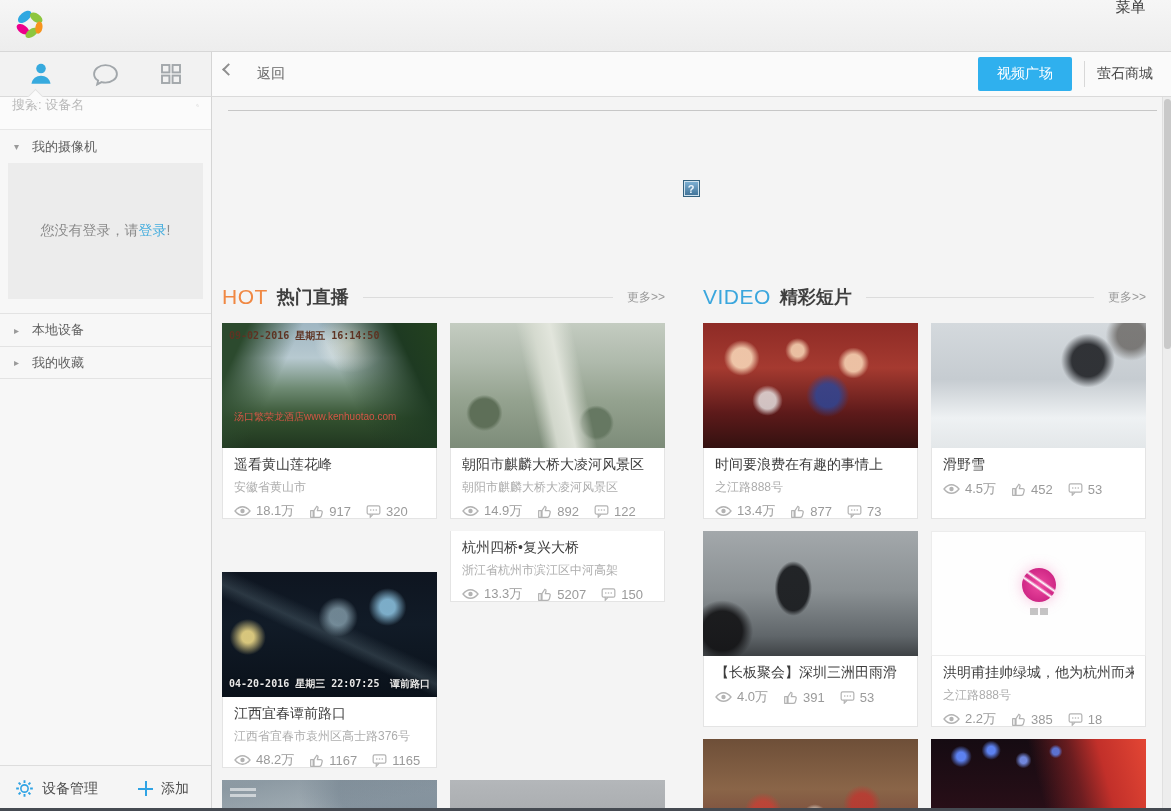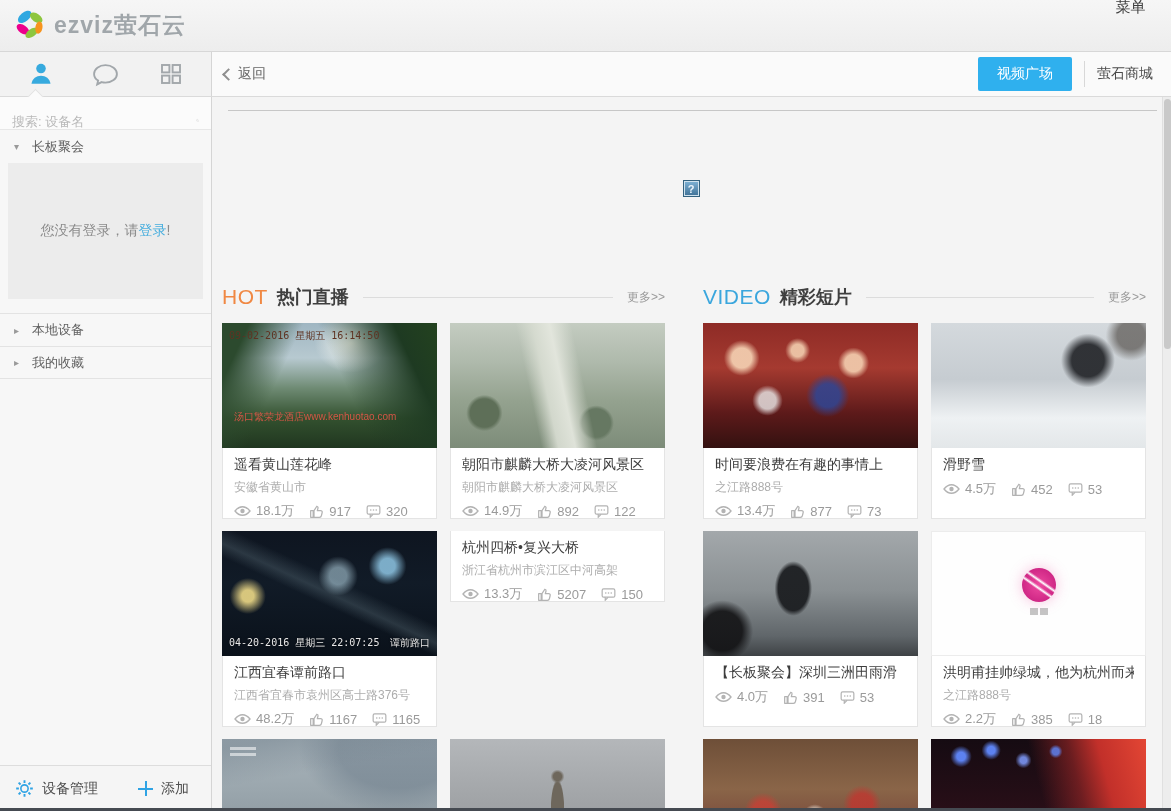--- a/index.html
+++ b/index.html
@@ -18,36 +18,36 @@
   .winbtn { display:flex; align-items:center; justify-content:center; width:22px; height:22px; cursor:pointer; }
   .min-glyph { width:13px; height:2px; background:#5c5c5c; }
   .max-glyph { width:12px; height:10px; border:2px solid #5c5c5c; }
 
   
   .subheader { height:45px; display:flex; border-bottom:1px solid #dadada; background:#f7f7f7; }
   .tabstrip { width:212px; display:flex; align-items:center; justify-content:space-around;
     border-right:1px solid #d5d5d5; background:#f2f2f2; padding:0 8px; }
   .tab { width:50px; height:100%; display:flex; align-items:center; justify-content:center; cursor:pointer; }
   .main-subheader { flex:1; display:flex; align-items:center; padding:0 14px 0 12px; background:#fafafa; }
-  .back { display:flex; align-items:center; gap:5px; cursor:pointer; }
+  .back { display:flex; align-items:flex-start; gap:24px; cursor:pointer; }
   .chev-left { width:9px; height:9px; border-left:2px solid #8e8e8e; border-bottom:2px solid #8e8e8e;
     transform:rotate(45deg); }
   .back-label { font-size:14px; color:#666; }
   .subheader-right { margin-left:auto; display:flex; align-items:center; }
   .plaza-btn { background:#2fb0ee; color:#fff; font-size:14px; padding:8px 19px; border:none;
     border-radius:2px; cursor:pointer; }
   .vdivider { width:1px; height:26px; background:#d8d8d8; margin:0 12px; }
   .mall-link { font-size:14px; color:#4a4a4a; cursor:pointer; padding-right:4px; }
 
   
   .bodyrow { display:flex; height:714px; }
 
   
   .sidebar { width:212px; background:#f7f7f7; border-right:1px solid #d5d5d5; display:flex; flex-direction:column; }
-  .search-row { position:relative; height:33px; display:flex; align-items:flex-end; padding:0 12px;
+  .search-row { position:relative; height:33px; display:flex; align-items:flex-start; padding:0 12px;
     background:#fbfbfb; border-bottom:1px solid #e7e7e7;gap:8px; }
   .tab-caret { position:absolute; left:30px; top:-6px; width:11px; height:11px; background:#fbfbfb;
     transform:rotate(45deg); border-left:1px solid #e2e2e2; border-top:1px solid #e2e2e2; }
   .search-input { flex:1; border:none; outline:none; background:transparent; font-size:13px; color:#444;
     font-family:inherit; }
   .search-input::placeholder { color:#b9b9b9; }
   .tree-row { height:33px; display:flex; align-items:center; gap:8px; padding:0 14px; font-size:13px;
     color:#5f5f5f; cursor:pointer; }
   .tree-arrow { font-size:10px; color:#9a9a9a; width:10px; }
   .login-panel { margin:0 8px 14px 8px; height:136px; background:#ececec; display:flex;
@@ -86,21 +86,21 @@
   .thumb { position:relative; width:215px; height:125px; overflow:hidden; background:#888; }
   .info { width:215px; height:71px; background:#fff; border:1px solid #e4e4e4; border-top:none;
     padding:8px 11px 0 11px; }
   .card-title { font-size:14px; color:#3d3d3d; white-space:nowrap; overflow:hidden; }
   .card-loc { font-size:12px; color:#adadad; margin-top:5px; white-space:nowrap; overflow:hidden; }
   .card-loc:empty { display:none; }
   .stats { display:flex; align-items:center; gap:15px; margin-top:6px; font-size:13px; color:#9a9a9a; }
   .stat { display:flex; align-items:center; gap:5px; }
 
   .osd { position:absolute; font-family:"DejaVu Sans Mono","Liberation Mono",monospace;
-    font-size:10px; font-weight:normal; color:#e9e9e9; text-shadow:0 0 2px rgba(0,0,0,.75); white-space:nowrap; }
+    font-size:10px; font-weight:bold; color:#e9e9e9; text-shadow:0 0 2px rgba(0,0,0,.75); white-space:nowrap; }
   .osd.dark { color:#5e3322; text-shadow:none; }
   .osd.tl { top:6px; left:7px; }
   .osd.bl { bottom:6px; left:7px; }
   .osd.br { bottom:6px; right:7px; }
   .wm { position:absolute; bottom:24px; left:12px; font-size:10px; color:rgba(228,86,72,.9); white-space:nowrap; }
 
   
   .t-h1 { background:
     linear-gradient(115deg,#2c4a2e 0%,#2c4a2e 10%,rgba(44,74,46,0) 30%),
     linear-gradient(245deg,#23421f 0%,#1e3a22 16%,rgba(30,58,34,0) 44%),
@@ -109,21 +109,21 @@
   .t-h2 { background:
     linear-gradient(78deg,rgba(0,0,0,0) 38%,rgba(214,219,208,.95) 45%,rgba(228,231,222,.95) 52%,rgba(0,0,0,0) 61%),
     radial-gradient(circle at 16% 72%,#5e6f58 0 7%,rgba(94,111,88,0) 9%),
     radial-gradient(circle at 68% 80%,#667862 0 8%,rgba(102,120,98,0) 10%),
     linear-gradient(180deg,#c4ccc1 0%,#aeb9ab 32%,#94a28f 62%,#7d8c79 100%); }
   .t-h3 { background:
     radial-gradient(circle at 12% 52%,rgba(250,228,140,.85) 0 3%,rgba(250,228,140,0) 9%),
     radial-gradient(circle at 77% 28%,rgba(160,222,255,.75) 0 4%,rgba(160,222,255,0) 10%),
     radial-gradient(circle at 54% 36%,rgba(205,240,255,.5) 0 6%,rgba(205,240,255,0) 14%),
     linear-gradient(25deg,rgba(0,0,0,0) 44%,rgba(96,116,126,.35) 50%,rgba(0,0,0,0) 58%),
-    linear-gradient(180deg,#0e1520 0%,#111b27 42%,#0a111a 100%); }
+    linear-gradient(180deg,#0e1520 0%,#111b27 42%,#0a111a 100%); margin-top: 41px; }
   .t-h4 { background:
     radial-gradient(ellipse 62px 44px at 20% 52%,rgba(0,0,0,0) 58%,rgba(125,222,238,.4) 62%,rgba(0,0,0,0) 67%),
     radial-gradient(ellipse 66px 46px at 86% 46%,rgba(0,0,0,0) 58%,rgba(125,222,238,.45) 62%,rgba(0,0,0,0) 67%),
     linear-gradient(180deg,rgba(0,0,0,0) 54%,rgba(140,232,242,.55) 56%,rgba(70,130,140,.45) 60%,rgba(0,0,0,0) 64%),
     linear-gradient(180deg,#04070b 0%,#070c12 52%,#17363e 72%,#1d4a50 86%,#163a40 100%); }
   .t-v1 { background:
     radial-gradient(circle at 18% 28%,rgba(242,204,174,.95) 0 5%,rgba(242,204,174,0) 9%),
     radial-gradient(circle at 44% 22%,rgba(238,198,168,.95) 0 4%,rgba(238,198,168,0) 8%),
     radial-gradient(circle at 70% 32%,rgba(240,200,170,.95) 0 5%,rgba(240,200,170,0) 9%),
     radial-gradient(circle at 58% 58%,rgba(46,70,150,.85) 0 8%,rgba(46,70,150,0) 15%),
@@ -183,21 +183,20 @@
   <div class="titlebar">
     <span>
       <svg viewBox="0 0 36 36" width="32" height="32">
         <ellipse cx="12" cy="10" rx="9" ry="5" transform="rotate(-40 12 10)" fill="#2fa8e1"></ellipse>
         <ellipse cx="25" cy="11" rx="8" ry="4.6" transform="rotate(35 25 11)" fill="#8dc63f"></ellipse>
         <ellipse cx="10" cy="24" rx="8" ry="4.6" transform="rotate(35 10 24)" fill="#ec008c"></ellipse>
         <ellipse cx="20" cy="28" rx="8" ry="4.4" transform="rotate(-35 20 28)" fill="#8dc63f"></ellipse>
         <ellipse cx="28" cy="22" rx="7" ry="4" transform="rotate(-80 28 22)" fill="#f7941d"></ellipse>
       </svg>
     </span>
-    <span class="appname">ezviz萤石云</span>
     <div class="titlebar-right">
       <span class="avatar">
         <svg viewBox="0 0 38 38" width="36" height="36">
           <circle cx="19" cy="19" r="19" fill="#ececec"></circle>
           <circle cx="19" cy="14.5" r="6.5" fill="#cdcdcd"></circle>
           <path d="M6.5 33.5c1.6-6.8 6.6-10 12.5-10s10.9 3.2 12.5 10z" fill="#cdcdcd"></path>
         </svg>
       </span>
       <span class="login-link">请登录</span>
       <span class="menu-link">菜单</span>
@@ -259,21 +258,21 @@
         <span class="tab-caret"></span>
         <input class="search-input" placeholder="搜索: 设备名" style="">
         <svg viewBox="0 0 18 18" width="17" height="17">
           <circle cx="8" cy="8" r="5.6" fill="none" stroke="#c4c4c4" stroke-width="1.6"></circle>
           <path d="M12.3 12.3L16.6 16.6" stroke="#c4c4c4" stroke-width="1.6"></path>
         </svg>
       </div>
 
       <div class="tree-row">
         <span class="tree-arrow">▾</span>
-        <span>长板聚会</span>
+        <span>我的摄像机</span>
       </div>
 
       <div class="login-panel">
         <span>
           <span>您没有登录，请</span><span class="link">登录</span><span>!</span>
         </span>
       </div>
 
       <div class="tree-row bordered">
         <span class="tree-arrow">▸</span>

